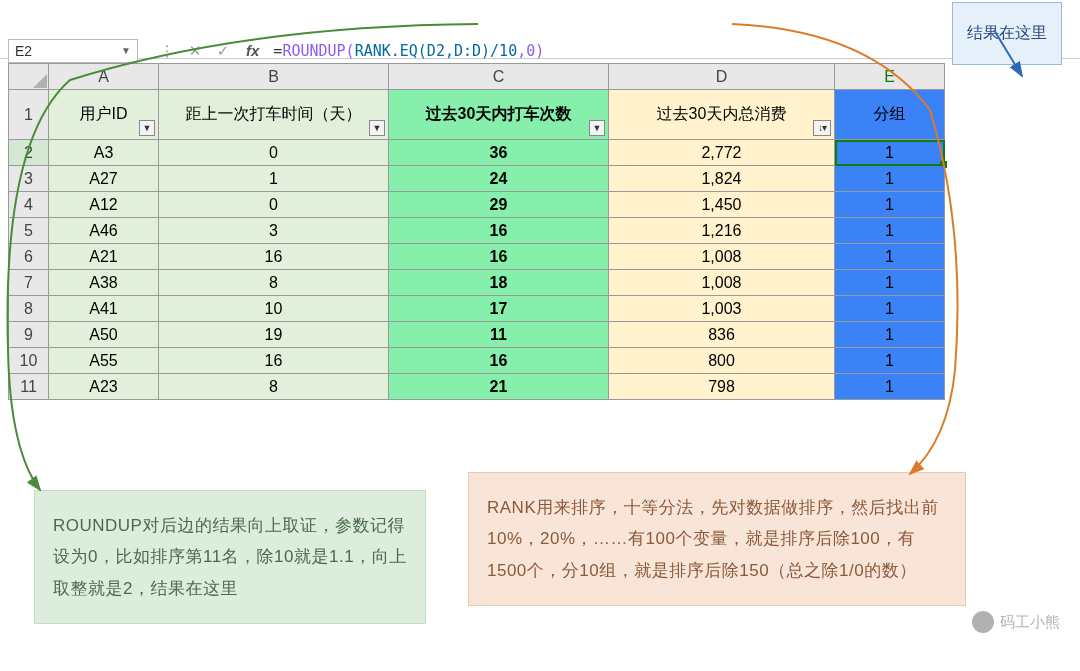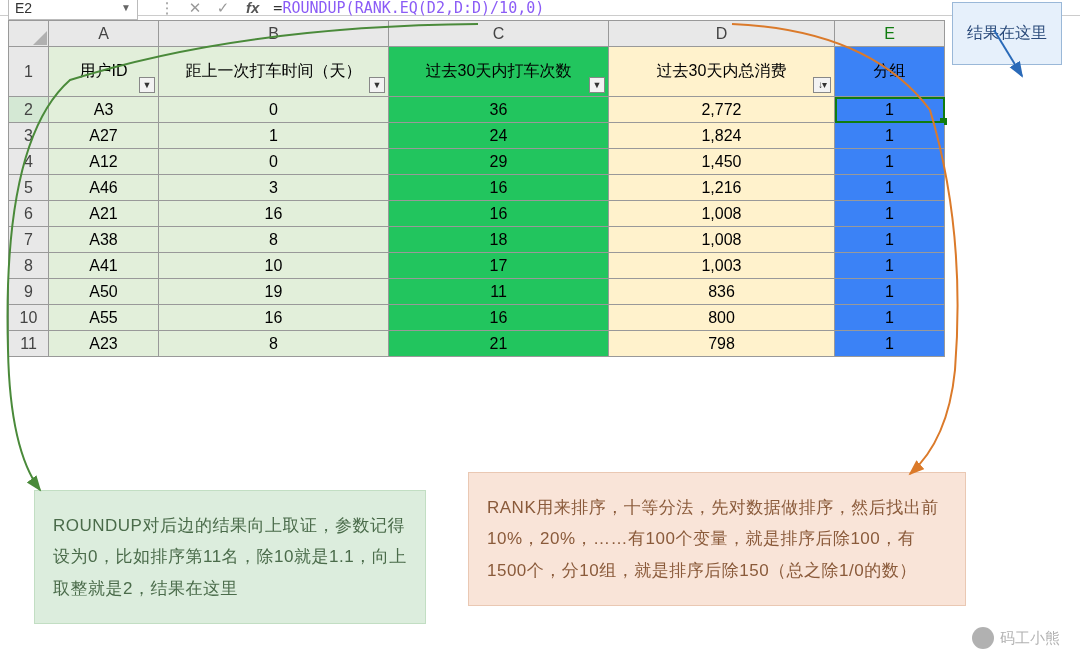--- a/index.html
+++ b/index.html
@@ -1,67 +1,67 @@
 <!DOCTYPE html>
 <html><head>
 <meta charset="utf-8">
 <style>
   * { box-sizing: border-box; margin: 0; padding: 0; }
   body { font-family: Arial, "Microsoft YaHei", sans-serif; font-size: 14px; background: #fff; width: 1080px; height: 671px; position: relative; }
   
   
-  .formula-bar { display: flex; align-items: center; height: 16px; border-bottom: 1px solid #ccc; }
+  .formula-bar { display: flex; align-items: center; height: 16px; border-bottom: 1px solid #ccc; margin-top: 43px; }
   .name-box { width: 130px; height: 24px; border: 1px solid #bbb; margin-left: 8px; display: flex; align-items: center; padding: 0 6px; background: #fff; }
   .name-box-text { flex: 1; color: #333; font-size: 14px; }
   .name-box-arrow { color: #666; font-size: 10px; }
   .fx-controls { display: flex; align-items: center; gap: 6px; margin-left: 18px; color: #999; }
   .fx-btn { width: 22px; text-align: center; font-size: 15px; }
   .fx-label { font-style: italic; font-weight: bold; color: #555; font-size: 15px; margin-left: 6px; }
   .formula-input { flex: 1; height: 24px; display: flex; align-items: center; padding: 0 6px; margin-left: 8px; position: relative; }
   .formula-text { font-family: Consolas, monospace; font-size: 15px; color: #333; }
   .formula-text .fn1 { color: #8b5cf6; }
-  .formula-text .fn2 { color: #8b5cf6; }
+  .formula-text .fn2 { color: #0369a1; }
   
   .result-badge { position: absolute; top: 2px; right: 18px; background: #e6f0fb; border: 1px solid #9ab8d8; padding: 20px 14px; font-size: 16px; color: #2a4a7a; }
   
   
   .sheet { margin: 4px 8px 0 8px; border-collapse: collapse; }
   .sheet td, .sheet th { border: 1px solid #999; height: 26px; padding: 0 6px; text-align: center; font-size: 16px; position: relative; }
   .sheet .corner { background: #e8e8e8; width: 40px; }
   .sheet .colhdr { background: #e8e8e8; font-weight: normal; color: #444; }
   .sheet .rowhdr { background: #e8e8e8; width: 40px; text-align: center; color: #444; font-weight: normal; }
   .sheet .rowhdr.sel { background: #d4e8d4; }
   .sheet .colhdr.sel { color: #107c10; font-weight: 500; }
   .colA { width: 110px; }
   .colB { width: 230px; }
   .colC { width: 220px; }
   .colD { width: 226px; }
   .colE { width: 110px; }
   .hdr-row td { height: 50px; font-size: 16px; }
   .hdr-row .colA, .data-row .colA { background: #e2efda; }
   .hdr-row .colB, .data-row .colB { background: #e2efda; }
-  .hdr-row .colC, .data-row .colC { background: #22c55e; }
+  .hdr-row .colC, .data-row .colC { background: #86efac; font-weight: bold; }
   .hdr-row .colD, .data-row .colD { background: #fff2cc; }
   .hdr-row .colE, .data-row .colE { background: #3b82f6; }
   .filter-btn { position: absolute; right: 3px; bottom: 3px; width: 16px; height: 16px; border: 1px solid #888; background: #f3f3f3; font-size: 9px; line-height: 14px; color: #333; }
   .sort-btn { position: absolute; right: 3px; bottom: 3px; width: 18px; height: 16px; border: 1px solid #888; background: #f3f3f3; font-size: 10px; line-height: 13px; color: #333; letter-spacing: -1px; }
   .sel-cell { outline: 2px solid #107c10; outline-offset: -2px; position: relative; }
   .sel-handle { position: absolute; right: -3px; bottom: -3px; width: 7px; height: 7px; background: #107c10; }
   .corner-tri { width: 0; height: 0; border-style: solid; border-width: 0 0 14px 14px; border-color: transparent transparent #b0b0b0 transparent; position: absolute; right: 1px; bottom: 1px; }
   
   
   .anno { position: absolute; padding: 19px 18px; font-size: 17px; line-height: 1.85; letter-spacing: 0.5px; }
   .anno-green { background: #dceddd; border: 1px solid #c2dec3; color: #4a6b4a; left: 34px; top: 490px; width: 392px; }
   .anno-orange { background: #f9e4d8; border: 1px solid #eac8b3; color: #8a5a3a; left: 468px; top: 472px; width: 498px; }
   
   
   .svg-overlay { position: absolute; top: 0; left: 0; pointer-events: none; }
   
   
-  .watermark { position: absolute; right: 20px; bottom: 22px; display: flex; align-items: center; gap: 6px; opacity: 0.65; justify-content: flex-end; }
+  .watermark { position: absolute; right: 20px; bottom: 38px; display: flex; align-items: center; gap: 6px; opacity: 0.65; justify-content: flex-end; }
   .watermark-icon { width: 22px; height: 22px; border-radius: 50%; background: #888; }
   .watermark-text { font-size: 15px; color: #888; }
 </style>
 </head>
 <body>
 
 <div class="formula-bar">
   <div class="name-box">
     <span class="name-box-text">E2</span>
     <span class="name-box-arrow">▼</span>

